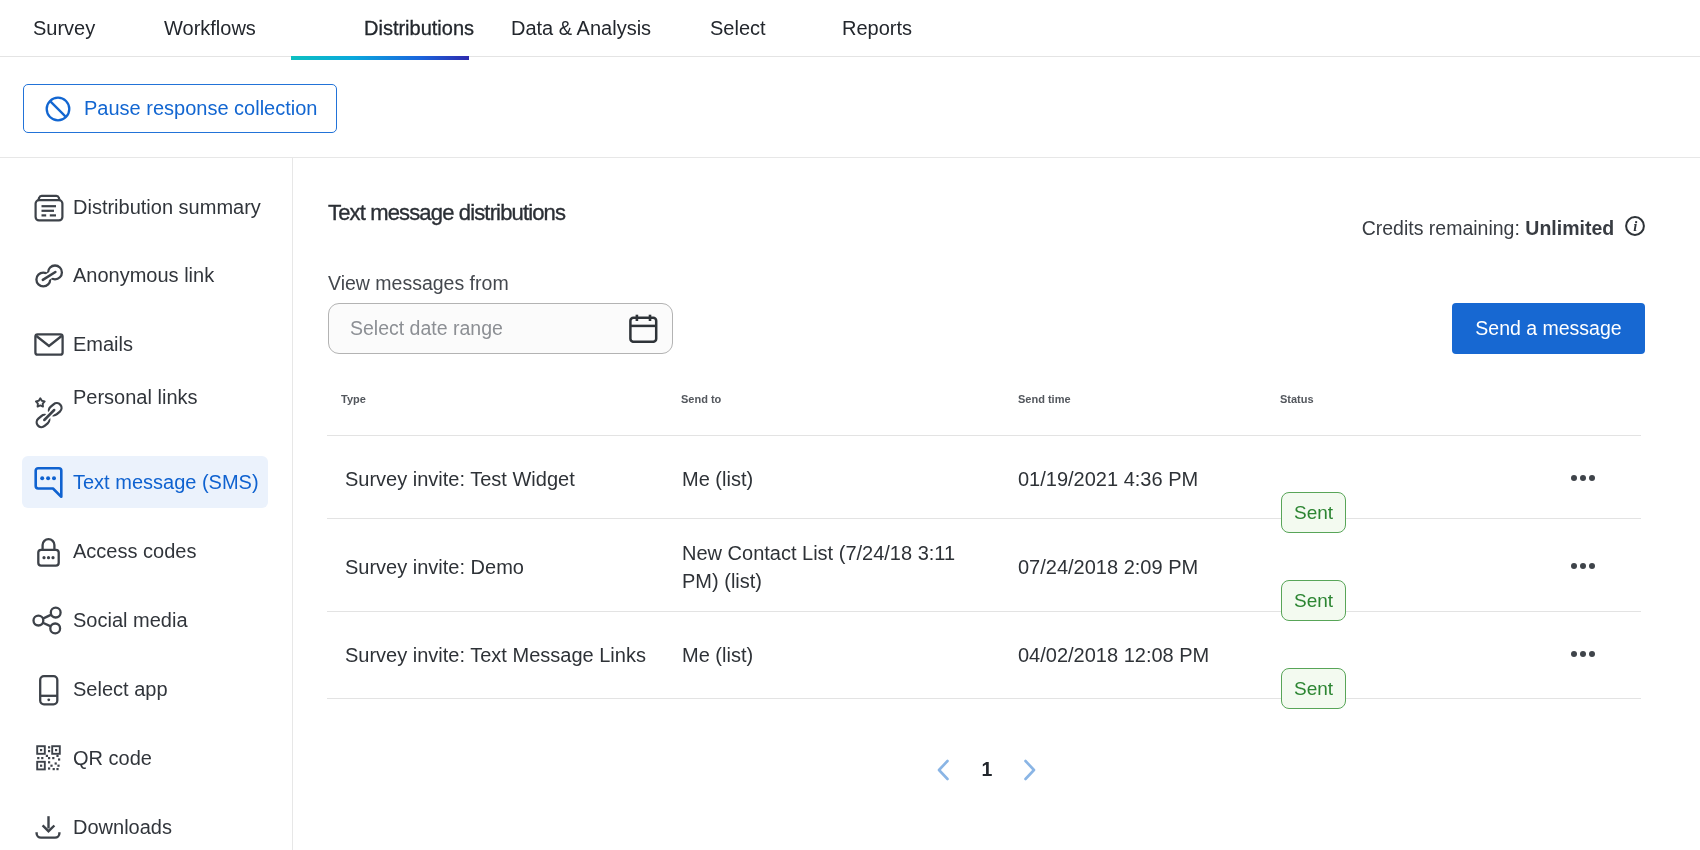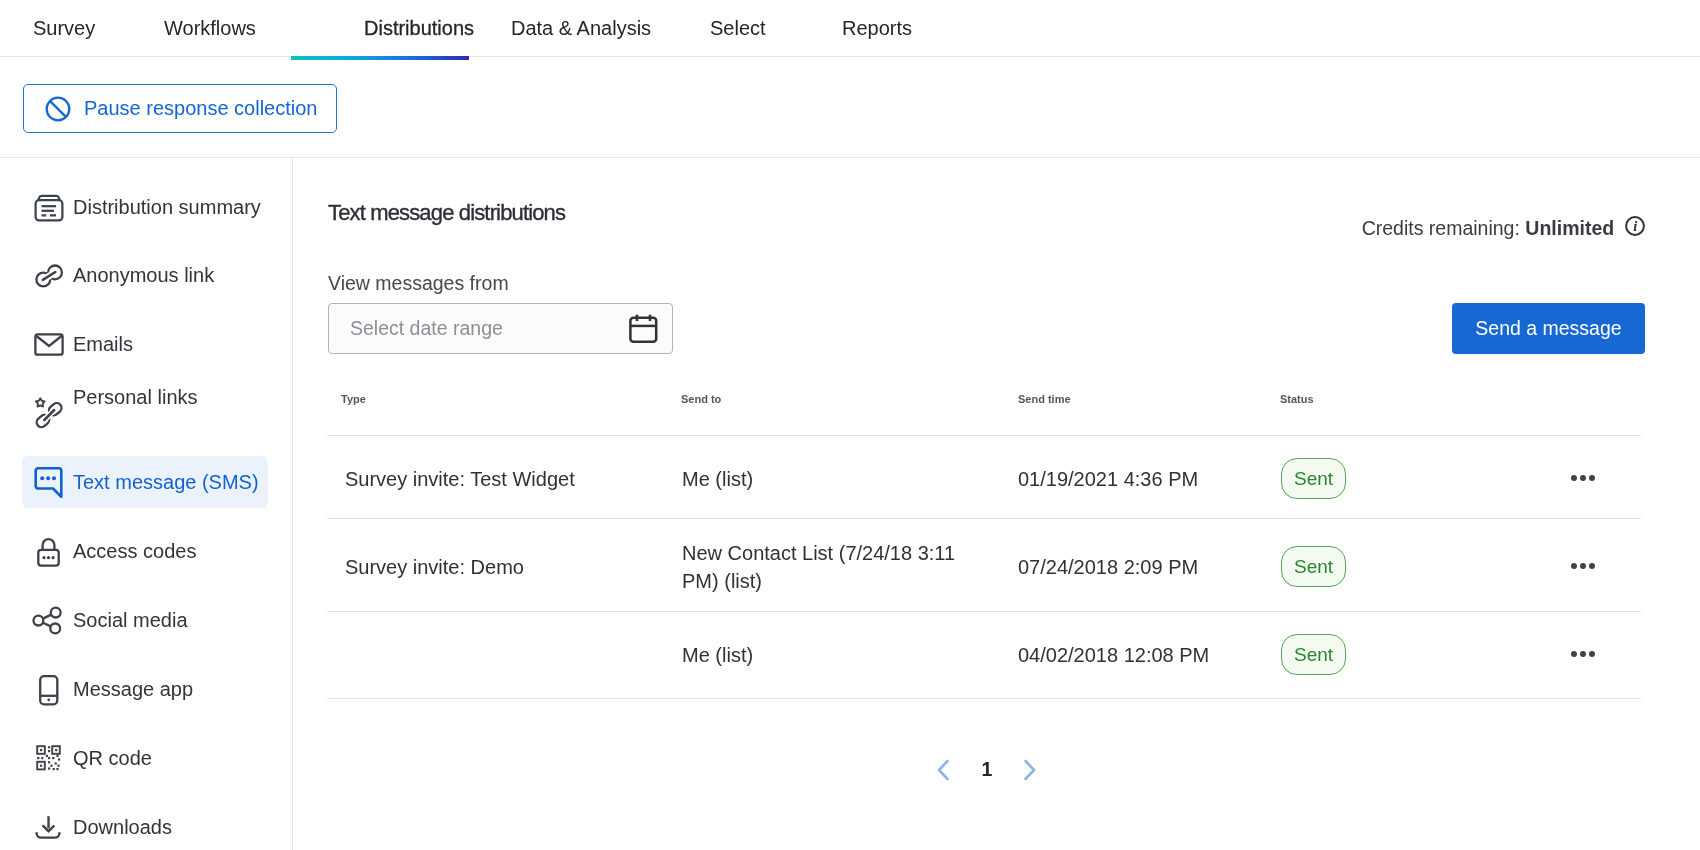--- a/index.html
+++ b/index.html
@@ -22,30 +22,30 @@
 
   
   .sideitem { position:absolute; left:73px; font-size:20px; color:#31353b; white-space:nowrap; line-height:26px; }
   .selbg { left:22px; top:456px; width:246px; height:52px; border-radius:6px; background:#ebf2fc; }
   .sideicon { position:absolute; }
 
   
   .h1 { left:328px; top:200px; font-size:22px; font-weight:500; color:#2b2f35; letter-spacing:-0.85px; -webkit-text-stroke:0.35px #2b2f35;}
   .credits { position:absolute; right:55px; top:216px; font-size:19.5px; color:#383c42; }
   .viewlbl { left:328px; top:272px; font-size:19.5px; color:#44484e; }
-  .datebox { left:328px; top:303px; width:345px; height:51px; border:1px solid #b3b3b3; border-radius:4px; background:#fbfbfb; }
+  .datebox { left:328px; top:303px; width:345px; height:51px; border:1px solid #b3b3b3; border-radius:11px; background:#fbfbfb; }
   .dateph { position:absolute; left:21px; top:0; height:49px; line-height:49px; font-size:19.5px; color:#8c8f94; }
   .sendbtn { left:1452px; top:303px; width:193px; height:51px; border-radius:4px; background:#1768d2; color:#fff; font-size:19.5px; text-align:center; line-height:51px; }
 
   
   .th { position:absolute; top:393px; font-size:11px; font-weight:bold; color:#53575d; }
   .sep { position:absolute; left:327px; width:1314px; height:1px; background:#e3e3e3; }
   .cell { position:absolute; font-size:20px; color:#2e3237; white-space:nowrap; line-height:27.5px; }
-  .badge { position:absolute; left:1281px; width:65px; height:41px; border:1px solid #58a558; border-radius:16px; background:#f3faf0;
-           color:#2c8532; font-size:19px; font-weight:500; text-align:center; line-height:39px; }
+  .badge { position:absolute; left:1281px; width:65px; height:41px; border:1px solid #58a558; border-radius:8px; background:#f3faf0;
+           color:#2c8532; font-size:19px; font-weight:500; text-align:center; line-height:39px;margin-top:34px; }
   .dots { position:absolute; left:1571px; width:30px; }
   .dot { position:absolute; width:6px; height:6px; border-radius:50%; background:#3f444a; top:0; }
 
   .pgnum { left:978px; top:758px; width:18px; text-align:center; font-size:19.5px; font-weight:bold; color:#22262c; }
 </style>
 </head>
 <body>
 <div id="page">
 
   <div class="abs nav"></div>
@@ -69,21 +69,21 @@
   <div class="abs vline"></div>
 
   <div class="abs selbg"></div>
   <div class="sideitem" style="top:194px;">Distribution summary</div>
   <div class="sideitem" style="top:262px;">Anonymous link</div>
   <div class="sideitem" style="top:331px;">Emails</div>
   <div class="sideitem" style="top:384px;text-align:center;">Personal links</div>
   <div class="sideitem" style="top:469px;color:#0f62d0;">Text message (SMS)</div>
   <div class="sideitem" style="top:538px;">Access codes</div>
   <div class="sideitem" style="top:607px;">Social media</div>
-  <div class="sideitem" style="top:676px;">Message app</div>
+  <div class="sideitem" style="top:676px;">Select app</div>
   <div class="sideitem" style="top:745px;text-align:right;">QR code</div>
   <div class="sideitem" style="top:814px;">Downloads</div>
   <div id="icons">
 
   <svg class="sideicon" style="left:34px;top:192px;" width="30" height="30" viewBox="0 0 30 30" fill="none" stroke="#3d4249" stroke-width="2.2">
     <path d="M4.4 8.2 L5.2 5.7 a2.5 2.5 0 0 1 2.4-1.8 h14.8 a2.5 2.5 0 0 1 2.4 1.8 L25.6 8.2"></path>
     <rect x="1.6" y="8.2" width="26.8" height="20.2" rx="3.4"></rect>
     <line x1="7.5" y1="14.2" x2="22" y2="14.2"></line>
     <line x1="7.5" y1="18.8" x2="20" y2="18.8"></line>
     <line x1="7.5" y1="23.4" x2="12.2" y2="23.4"></line>
@@ -220,20 +220,21 @@
   <div class="cell" style="left:345px;top:554px;">Survey invite: Demo</div>
   <div class="cell" style="left:682px;top:540px;">New Contact List (7/24/18 3:11<br>PM) (list)</div>
   <div class="cell" style="left:1018px;top:554px;">07/24/2018 2:09 PM</div>
   <div class="badge" style="top:546px;">Sent</div>
   <div class="dots" style="top:563px;">
       <span class="dot" style="left:0;"></span>
       <span class="dot" style="left:9px;"></span>
       <span class="dot" style="left:18px;"></span>
     </div>
 
+  <div class="cell" style="left:345px;top:642px;">Survey invite: Text Message Links</div>
   <div class="cell" style="left:682px;top:642px;">Me (list)</div>
   <div class="cell" style="left:1018px;top:642px;">04/02/2018 12:08 PM</div>
   <div class="badge" style="top:634px;">Sent</div>
   <div class="dots" style="top:651px;">
       <span class="dot" style="left:0;"></span>
       <span class="dot" style="left:9px;"></span>
       <span class="dot" style="left:18px;"></span>
     </div>
 
   <svg class="abs" style="left:936px;top:759px;" width="14" height="22" viewBox="0 0 14 22">

